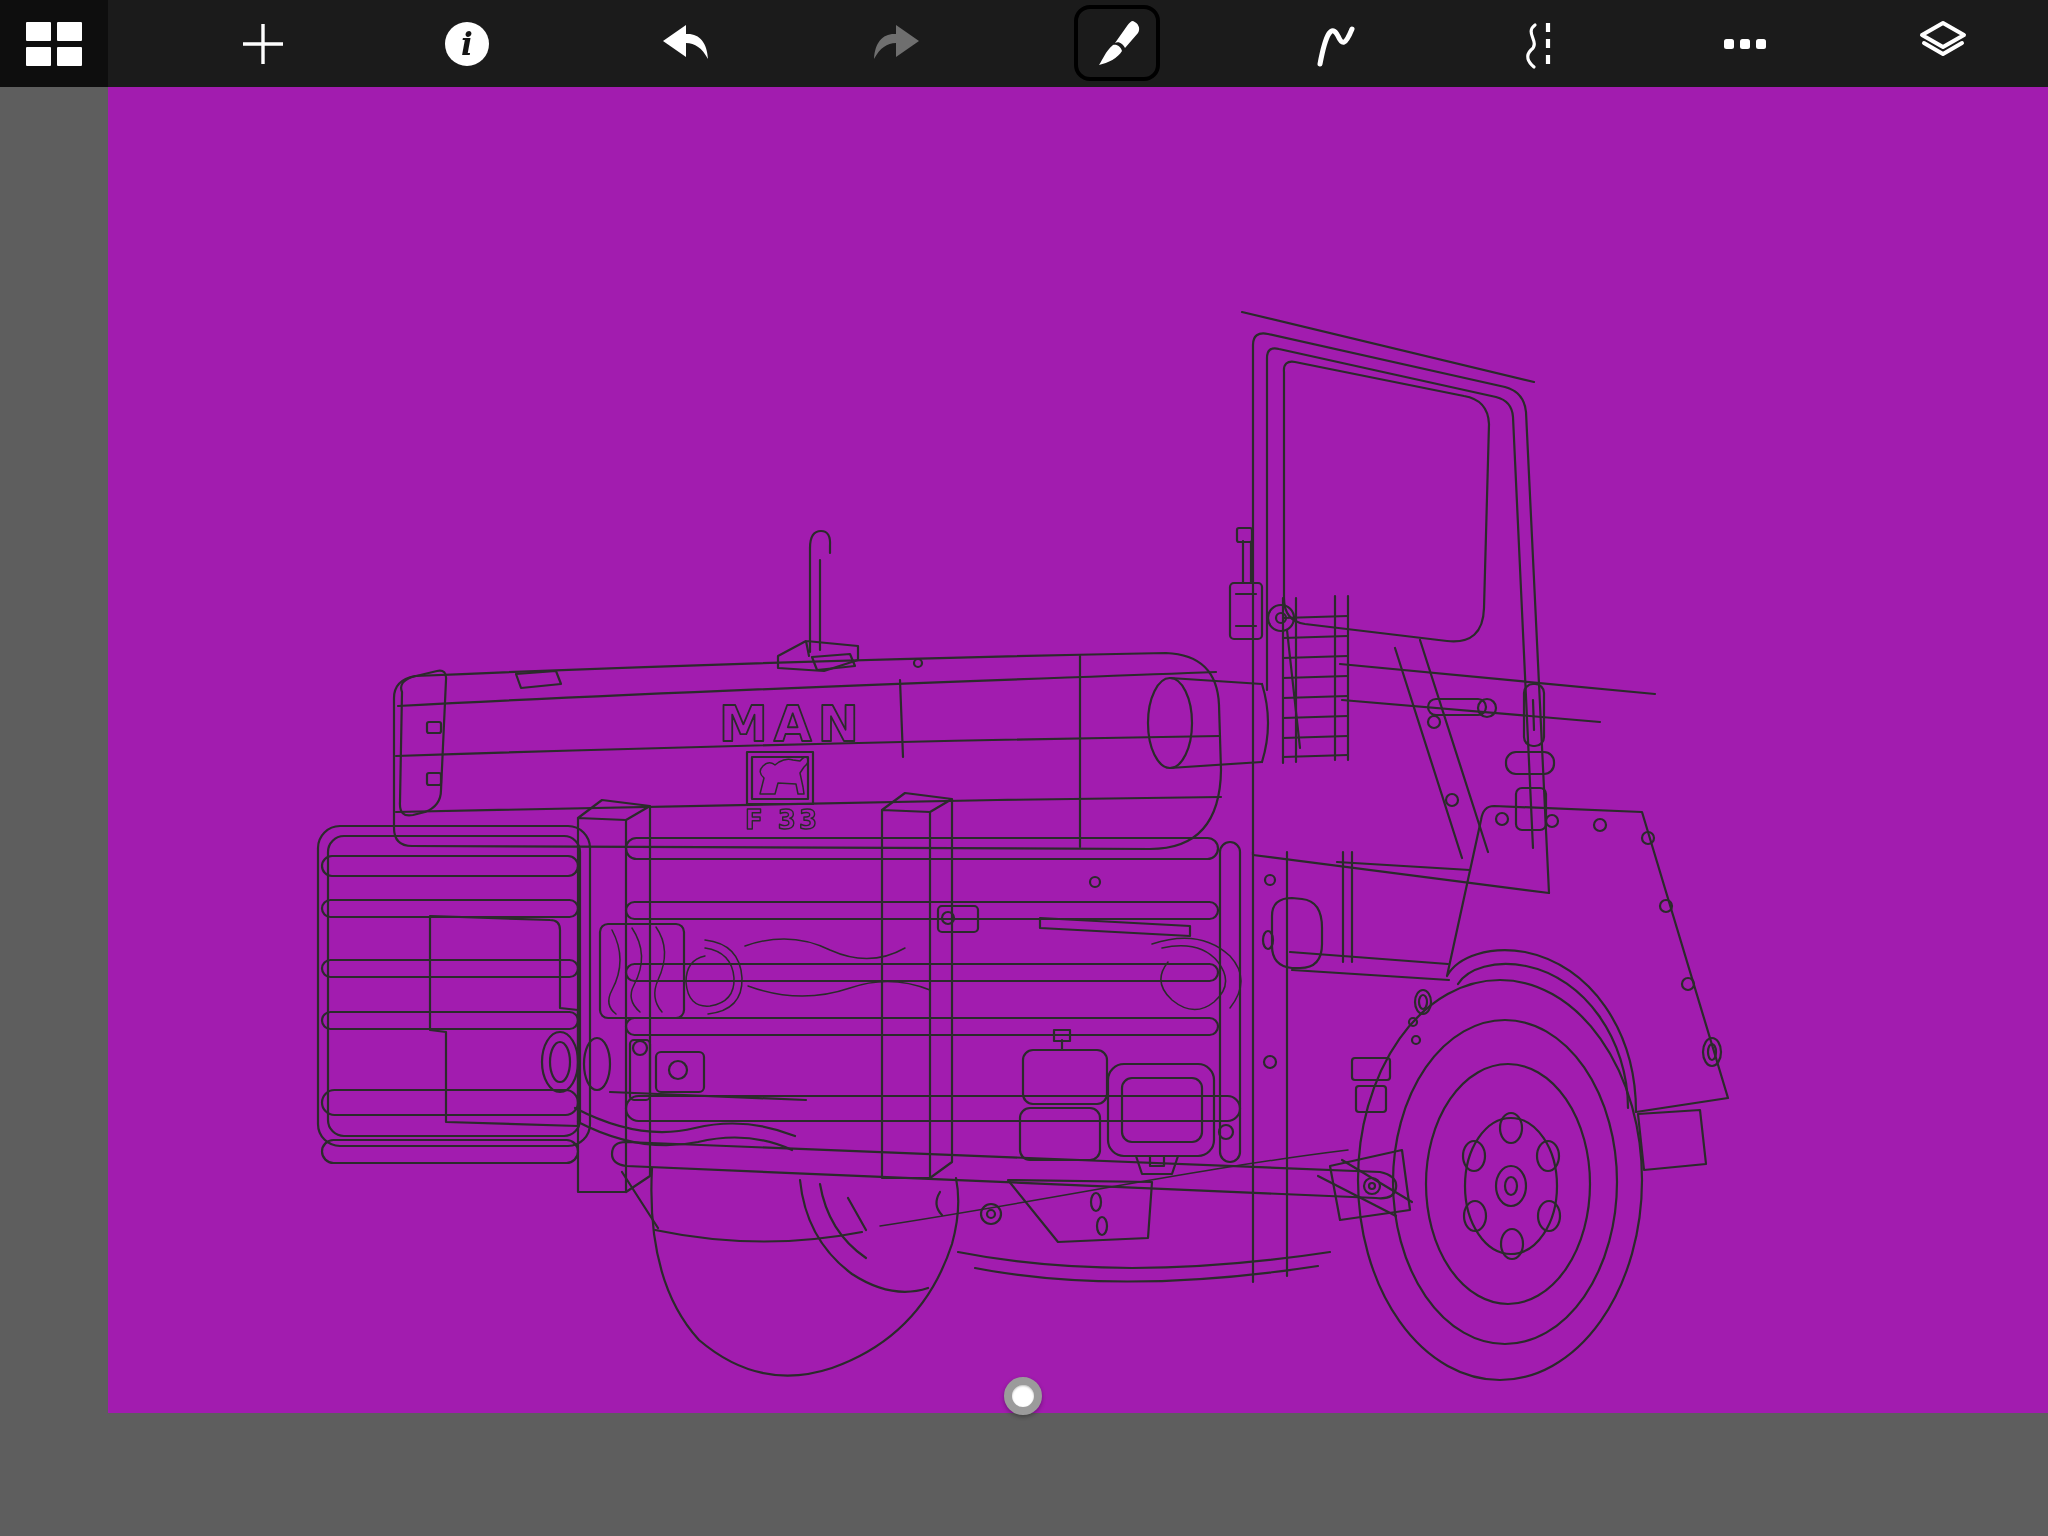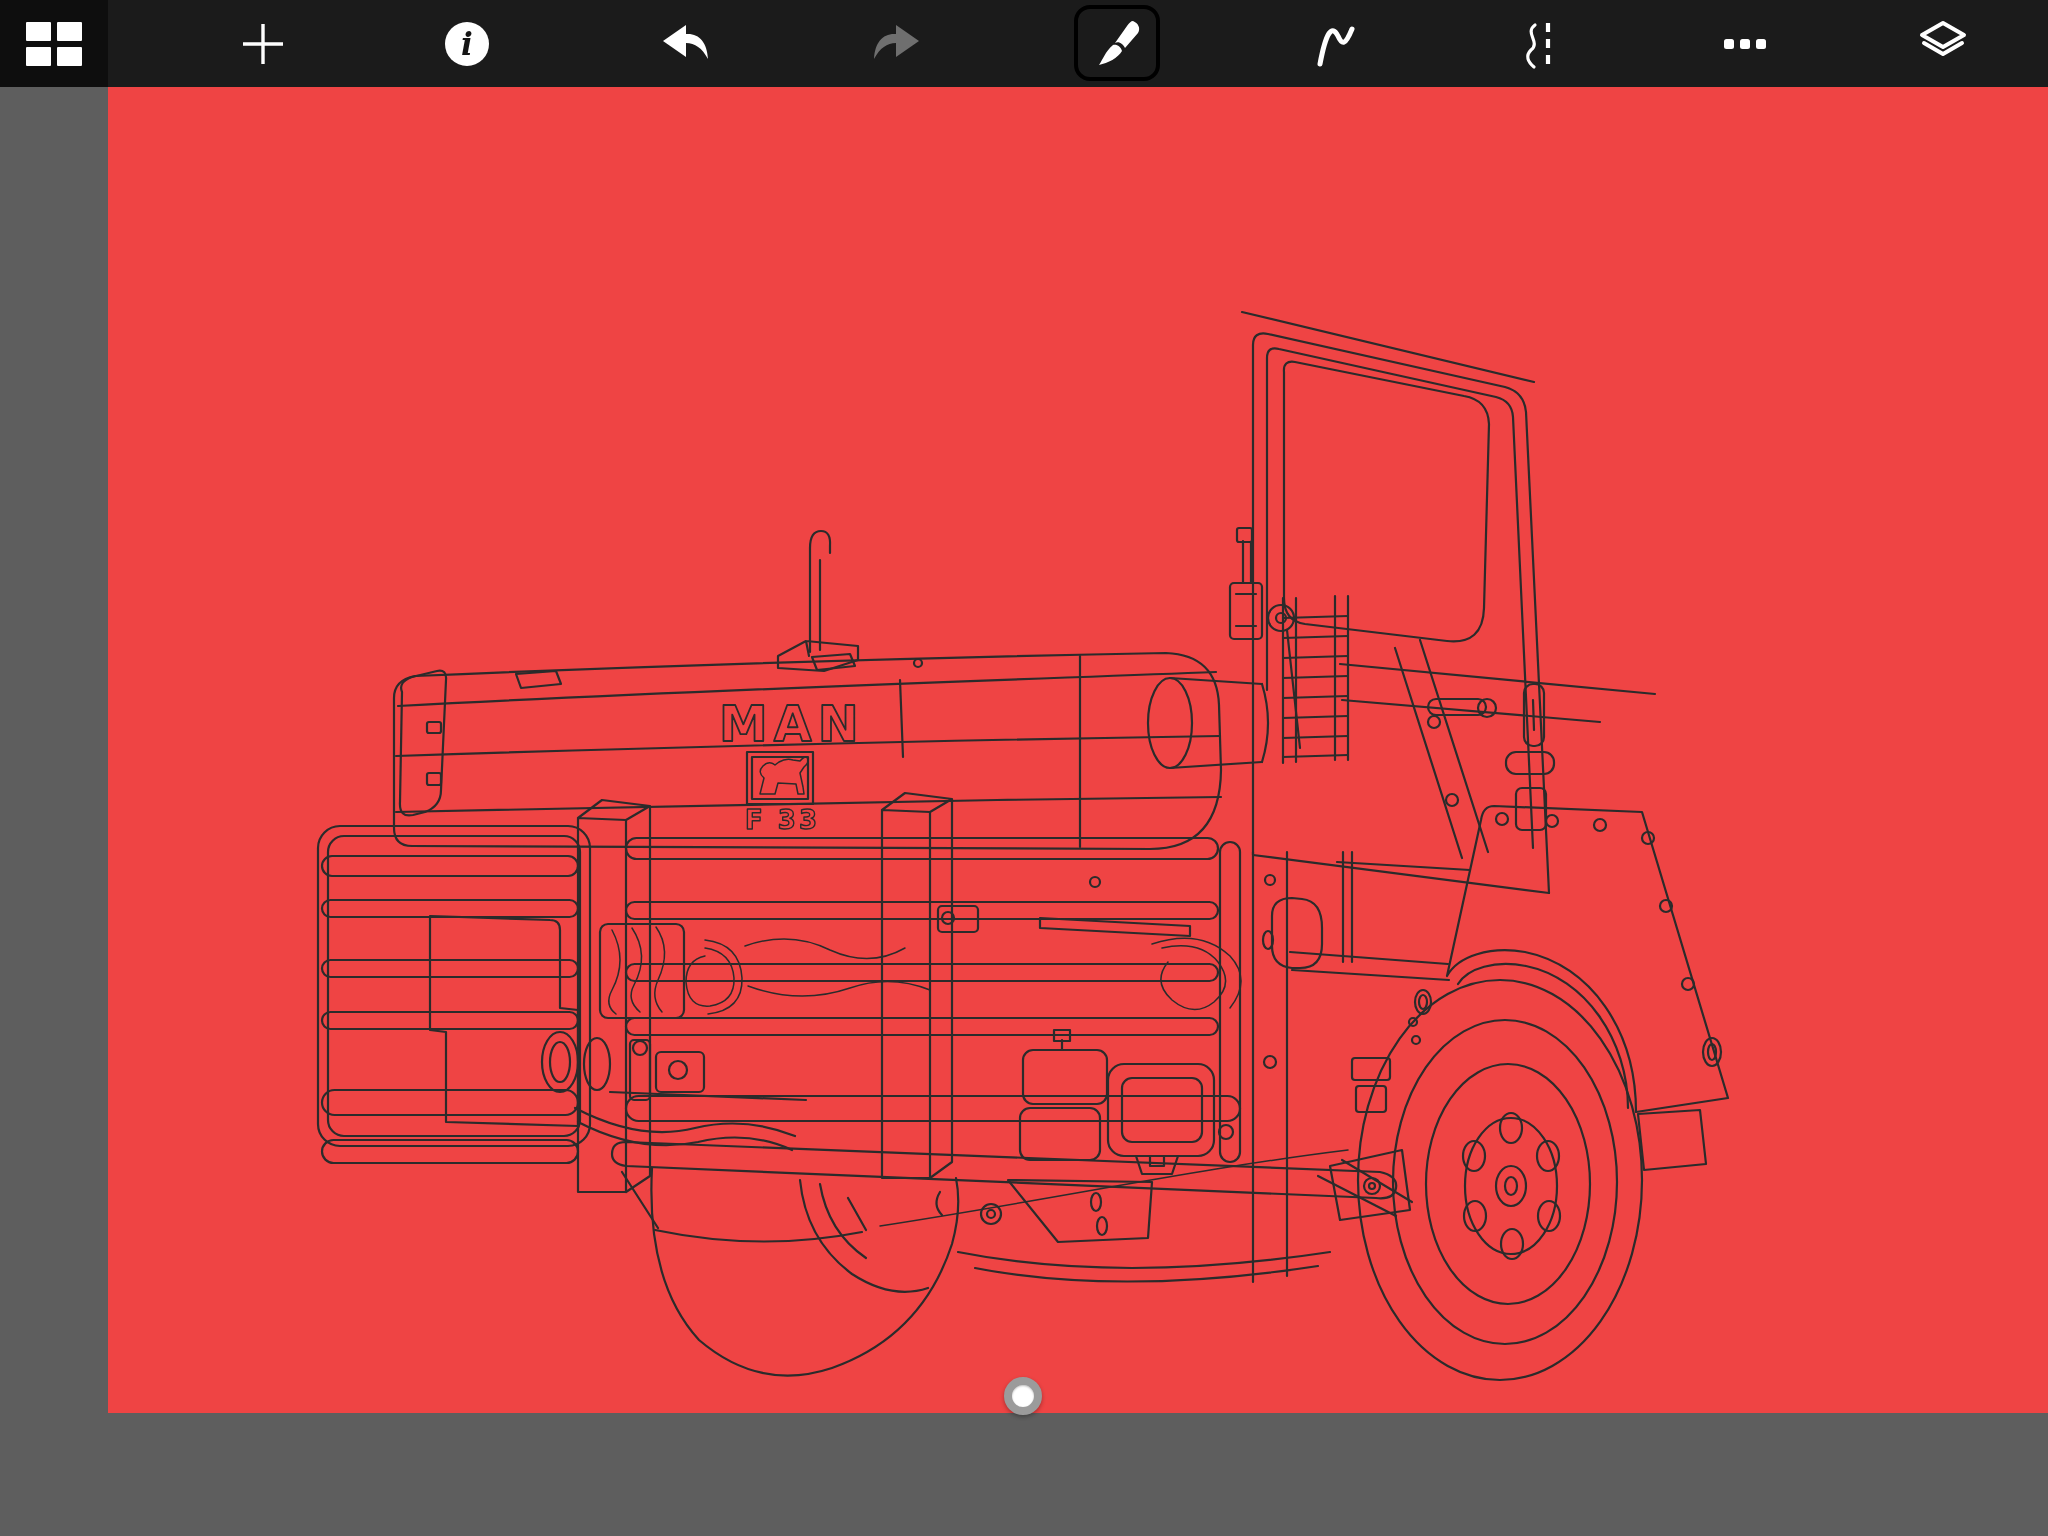--- a/index.html
+++ b/index.html
@@ -23,21 +23,21 @@
     border:4px solid #000;border-radius:16px;box-sizing:border-box;
     display:flex;align-items:center;justify-content:center;
   }
   .info-glyph{
     font-family:"DejaVu Serif","Liberation Serif",serif;
     font-style:italic;font-weight:bold;font-size:31px;fill:#151515;
   }
   
   .canvas{
     position:absolute;left:108px;top:87px;width:1940px;height:1326px;
-    background:#ef4444;z-index:1;
+    background:#a21caf;z-index:1;
   }
   .canvas svg{position:absolute;left:0;top:0;}
   .drawing{stroke:#2b2b2b;fill:none;stroke-width:2.2;stroke-linecap:round;stroke-linejoin:round;}
   .drawing text{stroke-linejoin:round;}
   .thin{stroke-width:1.5;}
   .puck{
     position:absolute;left:1004px;top:1377px;width:38px;height:38px;z-index:6;
     border-radius:50%;box-sizing:border-box;border:8px solid #9b9b9b;
     background:#fff;box-shadow:0 2px 4px rgba(0,0,0,.3), inset 0 1px 2px rgba(0,0,0,.25);
   }

